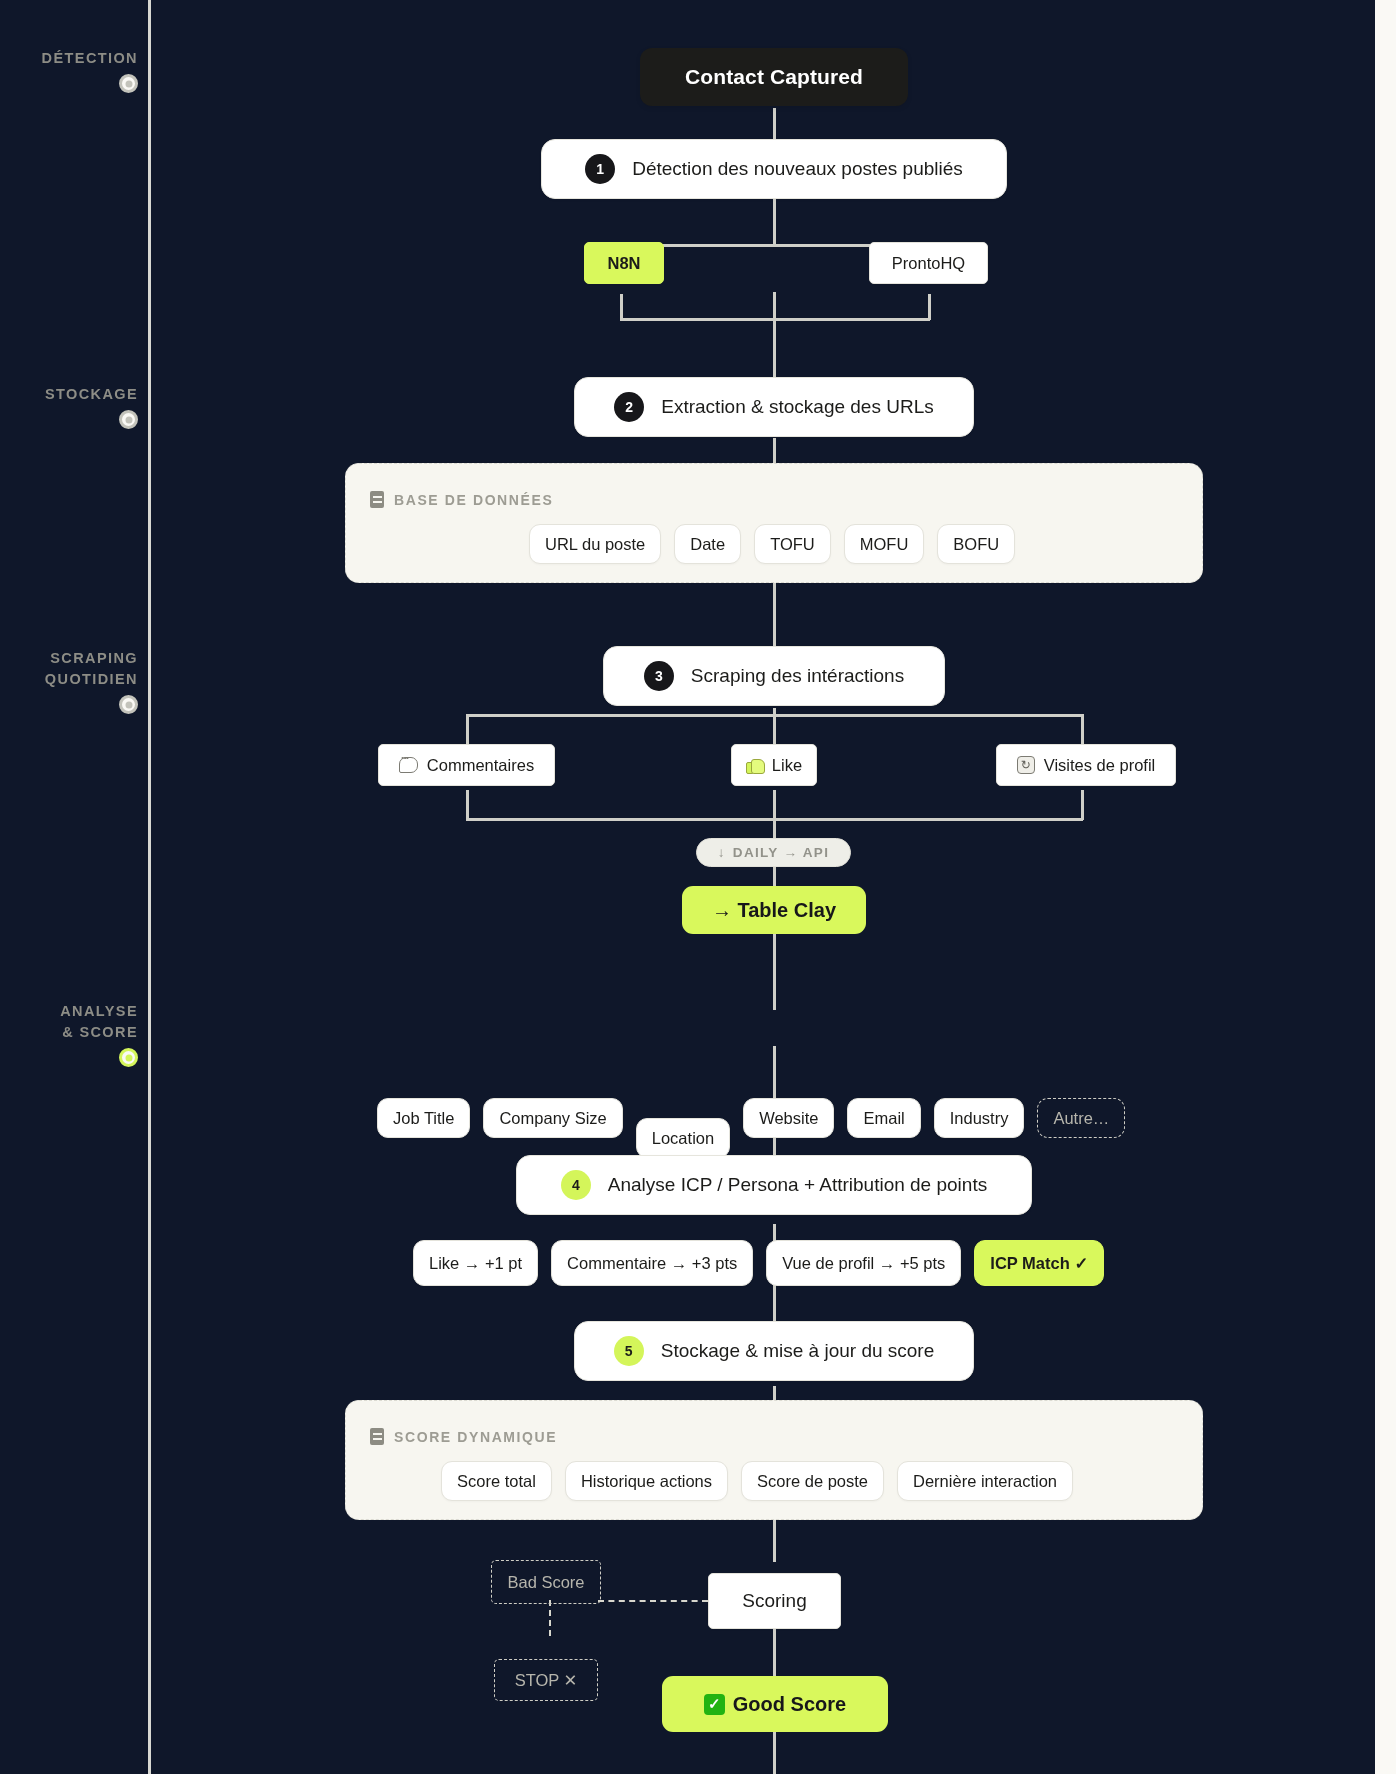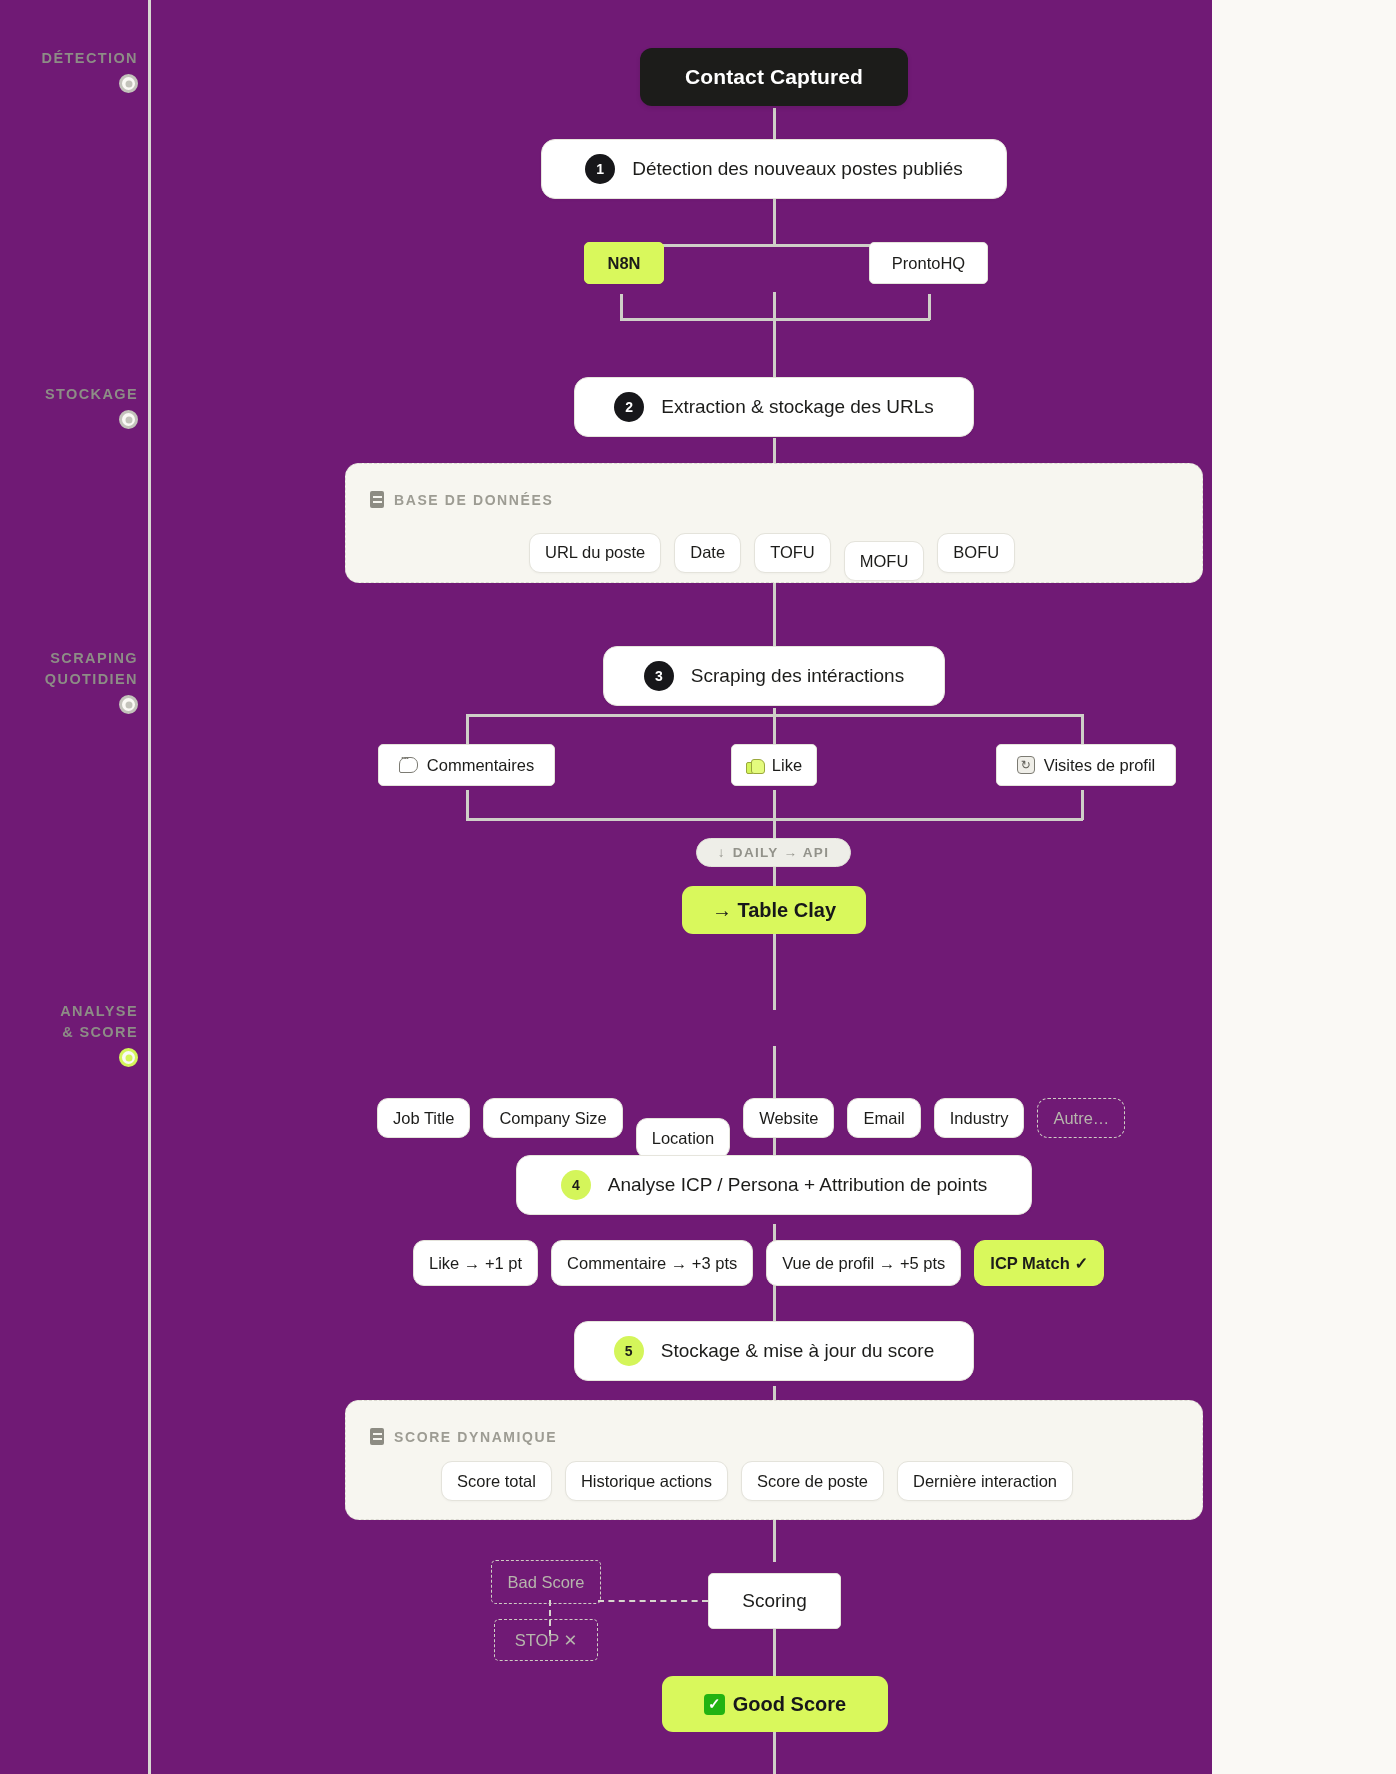--- a/index.html
+++ b/index.html
@@ -5,23 +5,23 @@
   * { box-sizing: border-box; margin: 0; padding: 0; }
   html, body {
     width: 1396px;
     height: 1774px;
     background: #faf9f5;
     font-family: "Liberation Sans", sans-serif;
     overflow: hidden;
   }
   #canvas {
     position: relative;
-    width: 1212px;
+    width: 1375px;
     height: 1774px;
-    background: #701a75;
+    background: #0f172a;
   }
 
   
   .rail-line {
     position: absolute;
     left: 148px;
     top: 0;
     width: 3px;
     height: 1774px;
     background: #d8d8d2;
@@ -366,21 +366,21 @@
   <div class="row" id="db-fields" style="left:529px; top:524px;">
       <div class="node chip " style="position: relative;">
         <span>URL du poste</span>
       </div>
       <div class="node chip " style="position: relative;">
         <span>Date</span>
       </div>
       <div class="node chip " style="position: relative;">
         <span>TOFU</span>
       </div>
-      <div class="node chip " style="position: relative; margin-top: 17px;">
+      <div class="node chip " style="position: relative;">
         <span>MOFU</span>
       </div>
       <div class="node chip " style="position: relative;">
         <span>BOFU</span>
       </div>
     </div>
 
   <div class="node step" style="left:603px; top:646px; width:342px;">
     <span class="badge">3</span>
     <span>Scraping des intéractions</span>
@@ -485,21 +485,21 @@
         <span>Dernière interaction</span>
       </div>
     </div>
 
   <div class="dashed-h" style="left:598px; top:1600px; width:110px;"></div>
   <div class="dashed-v" style="left:549px; top:1600px; height:36px;"></div>
 
   <div class="node pill ghost" style="left:491px; top:1560px; width:110px; height:44px;">
     <span>Bad Score</span>
   </div>
-  <div class="node pill ghost" style="left:494px; top:1619px; width:104px; height:42px;">
+  <div class="node pill ghost" style="left:494px; top:1659px; width:104px; height:42px;">
     <span>STOP ✕</span>
   </div>
 
   <div class="node pill" style="left:708px; top:1573px; width:133px; height:56px; font-size:19px;">
     <span>Scoring</span>
   </div>
 
   <div class="node lime-box" style="left:662px; top:1676px; width:226px; height:56px;">
     <span class="ico-check-green">✓</span>
     <span>Good Score</span>

